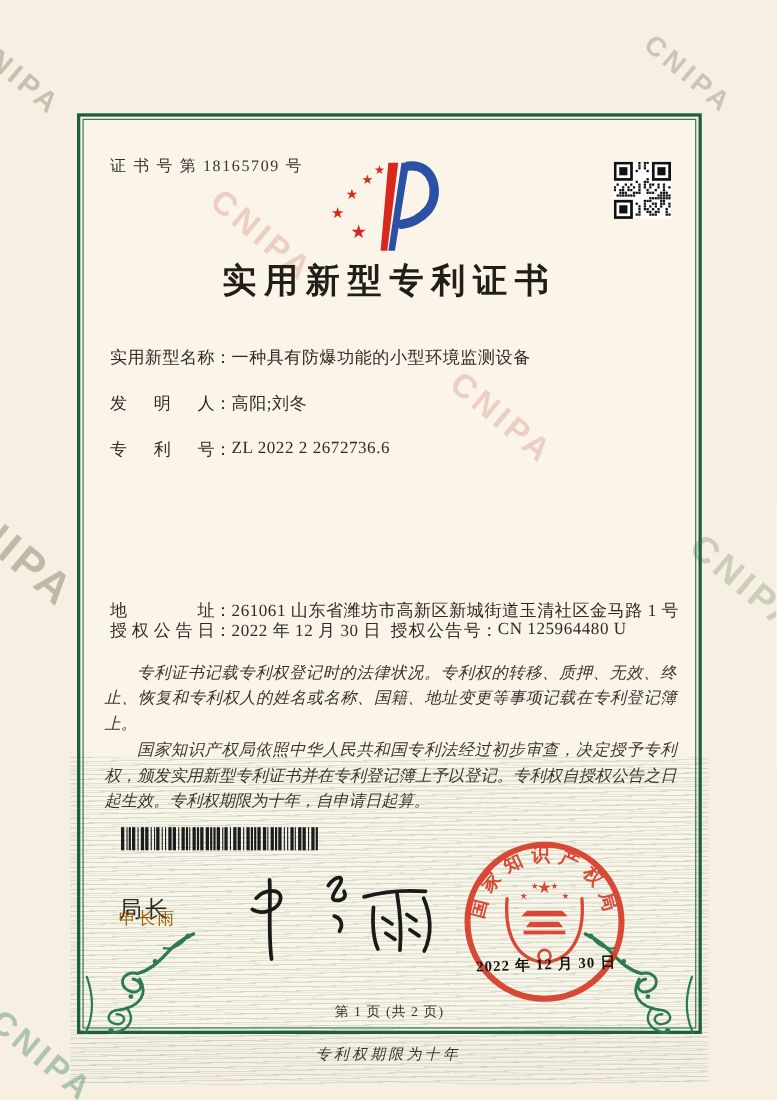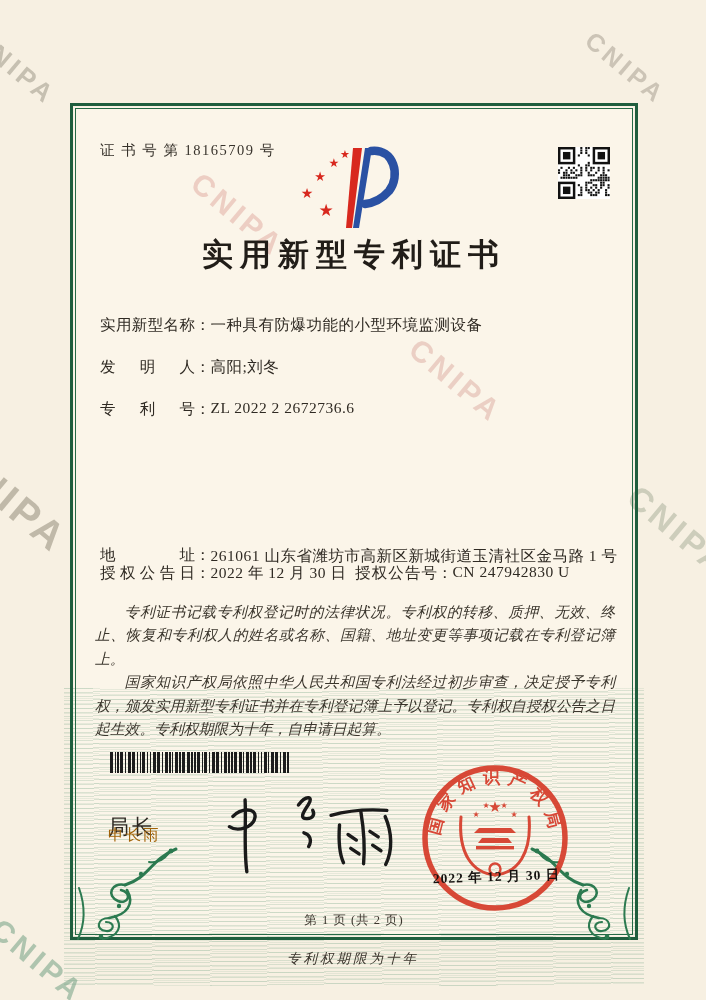--- a/index.html
+++ b/index.html
@@ -241,21 +241,21 @@
     <span class="lbl">发明人</span><span class="colon">：</span><span class="val">高阳;刘冬</span>
   </div>
   <div class="abs z4 row" style="top:399px;">
     <span class="lbl">专利号</span><span class="colon">：</span><span class="val">ZL 2022 2 2672736.6</span>
   </div>
   <div class="abs z4 row" style="top:545px;">
     <span class="lbl">地址</span><span class="colon">：</span><span class="val val2line"><span>261061 山东省潍坊市高新区新城街道玉清社区金马路 1 号</span></span>
   </div>
   <div class="abs z4 row" style="top:563px;">
     <span class="lbl">授权公告日</span><span class="colon">：</span><span class="val">2022 年 12 月 30 日</span>
-    <span class="pair2"><span class="lbl2">授权公告号</span><span class="colon">：</span><span class="val">CN 247942830 U</span></span>
+    <span class="pair2"><span class="lbl2">授权公告号</span><span class="colon">：</span><span class="val">CN 125964480 U</span></span>
   </div>
 
   <div class="abs z4 body-text">
     <p>专利证书记载专利权登记时的法律状况。专利权的转移、质押、无效、终止、恢复和专利权人的姓名或名称、国籍、地址变更等事项记载在专利登记簿上。</p>
     <p>国家知识产权局依照中华人民共和国专利法经过初步审查，决定授予专利权，颁发实用新型专利证书并在专利登记簿上予以登记。专利权自授权公告之日起生效。专利权期限为十年，自申请日起算。</p>
   </div>
 
   <div class="abs z4 barcode" id="barcode">
       <i style="width: 3px;"></i>
       <i style="width: 1.4px;"></i>

